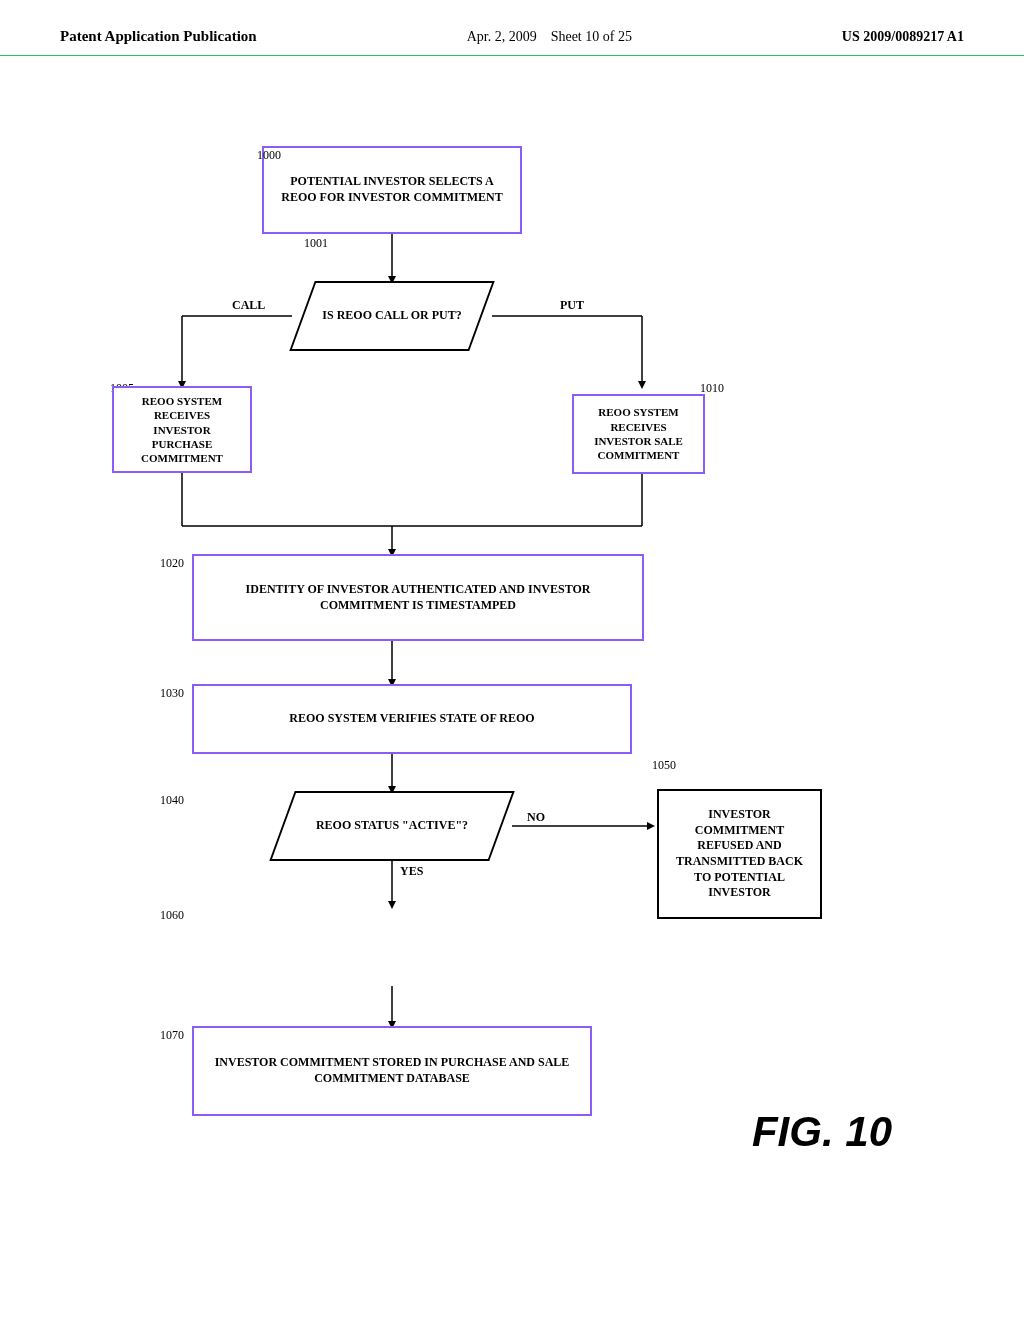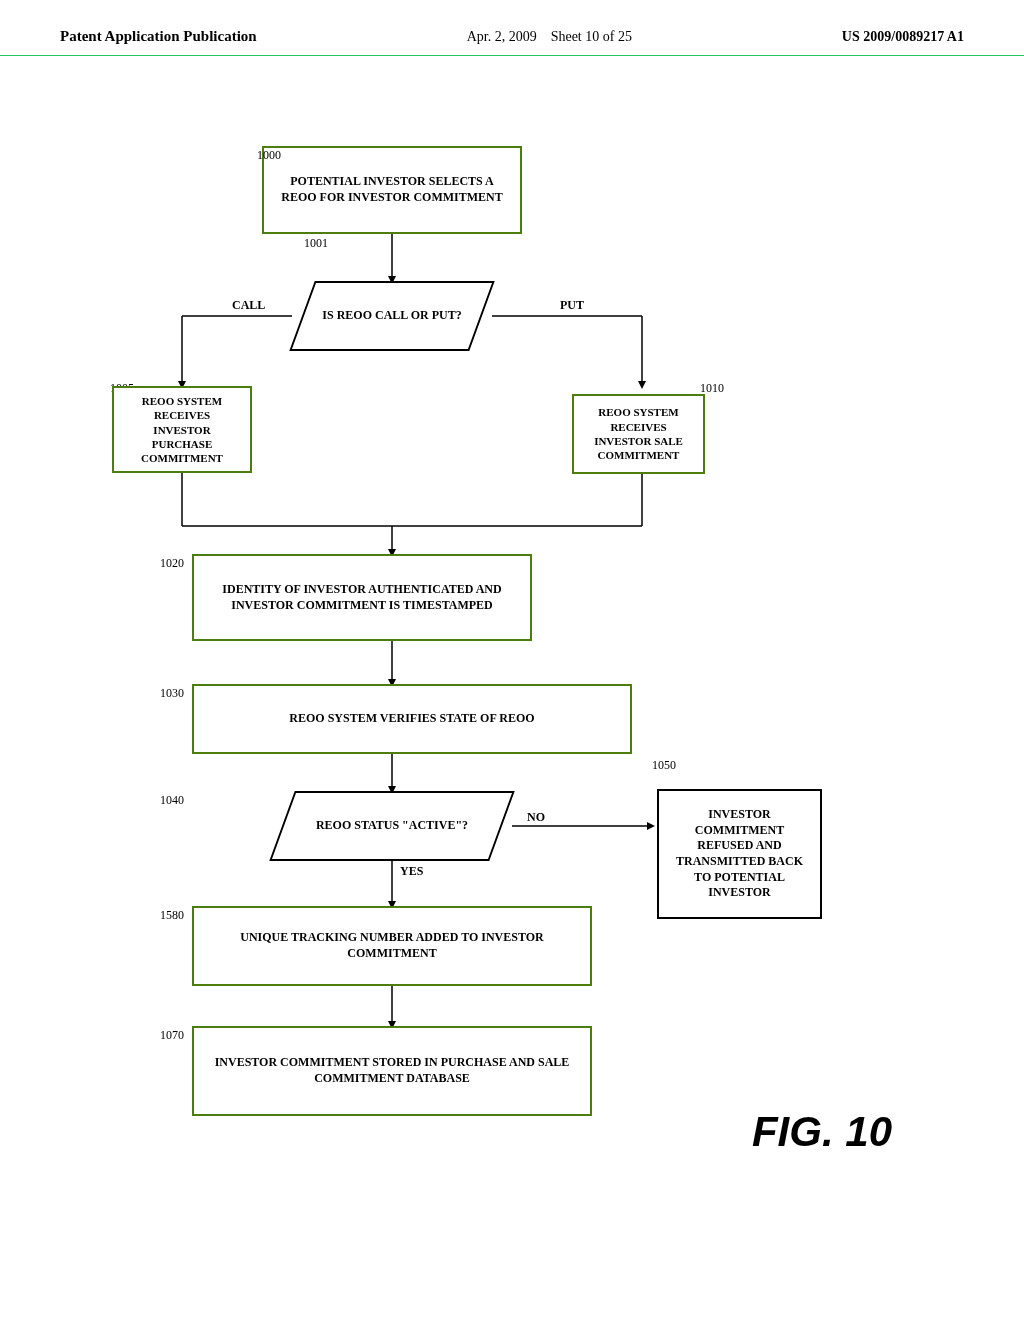--- a/index.html
+++ b/index.html
@@ -43,21 +43,21 @@
     .flowchart {
       position: relative;
       width: 860px;
       margin: 0 auto;
       height: 1100px;
     }
 
     
     .fc-box {
       position: absolute;
-      border: 2px solid #4d7c0f;
+      border: 2px solid #8b5cf6;
       background: #fff;
       display: flex;
       align-items: center;
       justify-content: center;
       text-align: center;
       font-size: 12px;
       font-weight: bold;
       padding: 6px 10px;
       line-height: 1.3;
     }
@@ -197,21 +197,21 @@
 
     <div class="fc-box" style="left:30px; top:300px; width:140px; min-height:80px; font-size:11px;">
       <span>REOO SYSTEM RECEIVES INVESTOR PURCHASE COMMITMENT</span>
     </div>
 
     <div class="fc-box" style="left:490px; top:308px; width:133px; min-height:80px; font-size:11px;">
       <span>REOO SYSTEM RECEIVES INVESTOR SALE COMMITMENT</span>
     </div>
 
     <div class="ref-num" style="left:78px; top:470px;">1020</div>
-    <div class="fc-box" style="left:110px; top:468px; width:340px; min-height:87px;text-align:center;">
+    <div class="fc-box" style="left:110px; top:468px; width:452px; min-height:87px;text-align:center;">
       <span>IDENTITY OF INVESTOR AUTHENTICATED AND INVESTOR COMMITMENT IS TIMESTAMPED</span>
     </div>
 
     <div class="ref-num" style="left:78px; top:600px;">1030</div>
     <div class="fc-box" style="left:110px; top:598px; width:440px; min-height:70px;">
       <span>REOO SYSTEM VERIFIES STATE OF REOO</span>
     </div>
 
     <div class="fc-diamond-wrapper" style="left:200px; top:705px; width:220px; height:70px;">
       <div class="fc-diamond" style="width:220px;">
@@ -222,24 +222,21 @@
 
     <div class="arrow-label" style="left:318px; top:778px;">YES</div>
 
     <div class="arrow-label" style="left:445px; top:724px;">NO</div>
 
     <div class="ref-num" style="left:570px; top:672px;">1050</div>
     <div class="fc-box" style="left:575px; top:703px; width:165px; min-height:130px; font-size:12px; border: 2.5px solid #000;">
       <span>INVESTOR COMMITMENT REFUSED AND TRANSMITTED BACK TO POTENTIAL INVESTOR</span>
     </div>
 
-    <div class="ref-num" style="left:78px; top:822px;">1580</div>
-    <div class="fc-box" style="left:110px; top:820px; width:400px; min-height:80px;">
-      <span>UNIQUE TRACKING NUMBER ADDED TO INVESTOR COMMITMENT</span>
-    </div>
+    <div class="ref-num" style="left:78px; top:822px;">1060</div>
 
     <div class="ref-num" style="left:78px; top:942px;">1070</div>
     <div class="fc-box" style="left:110px; top:940px; width:400px; min-height:90px;">
       <span>INVESTOR COMMITMENT STORED IN PURCHASE AND SALE COMMITMENT DATABASE</span>
     </div>
 
     <div class="fig-label" style="right:50px; bottom:30px;">FIG. 10</div>
 
   </div>
 </div>

